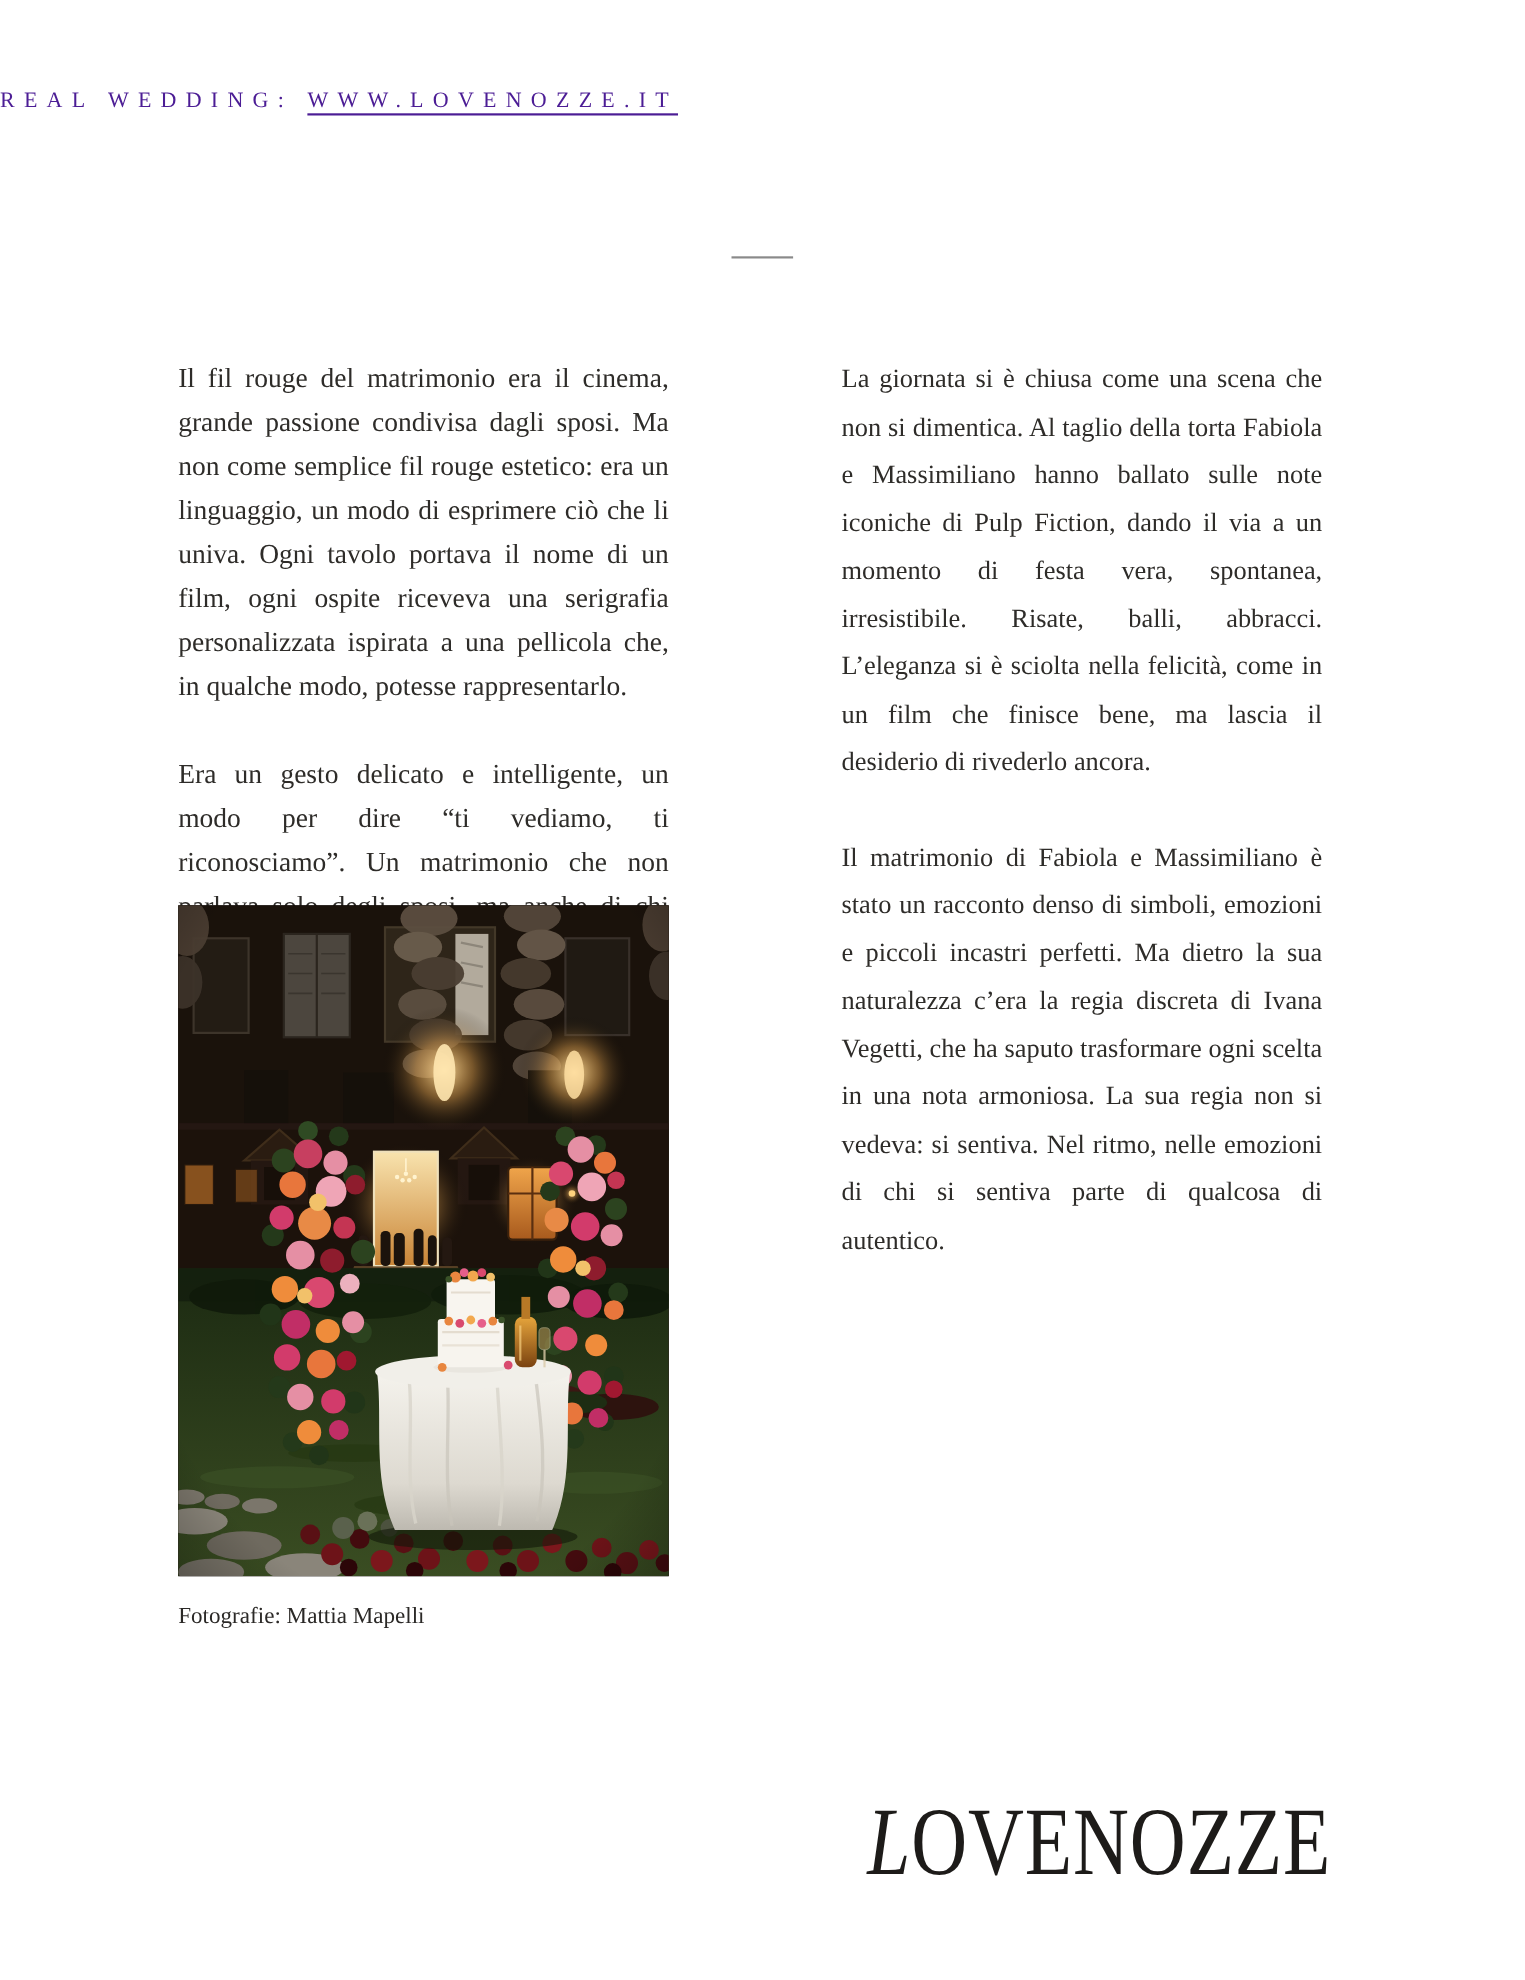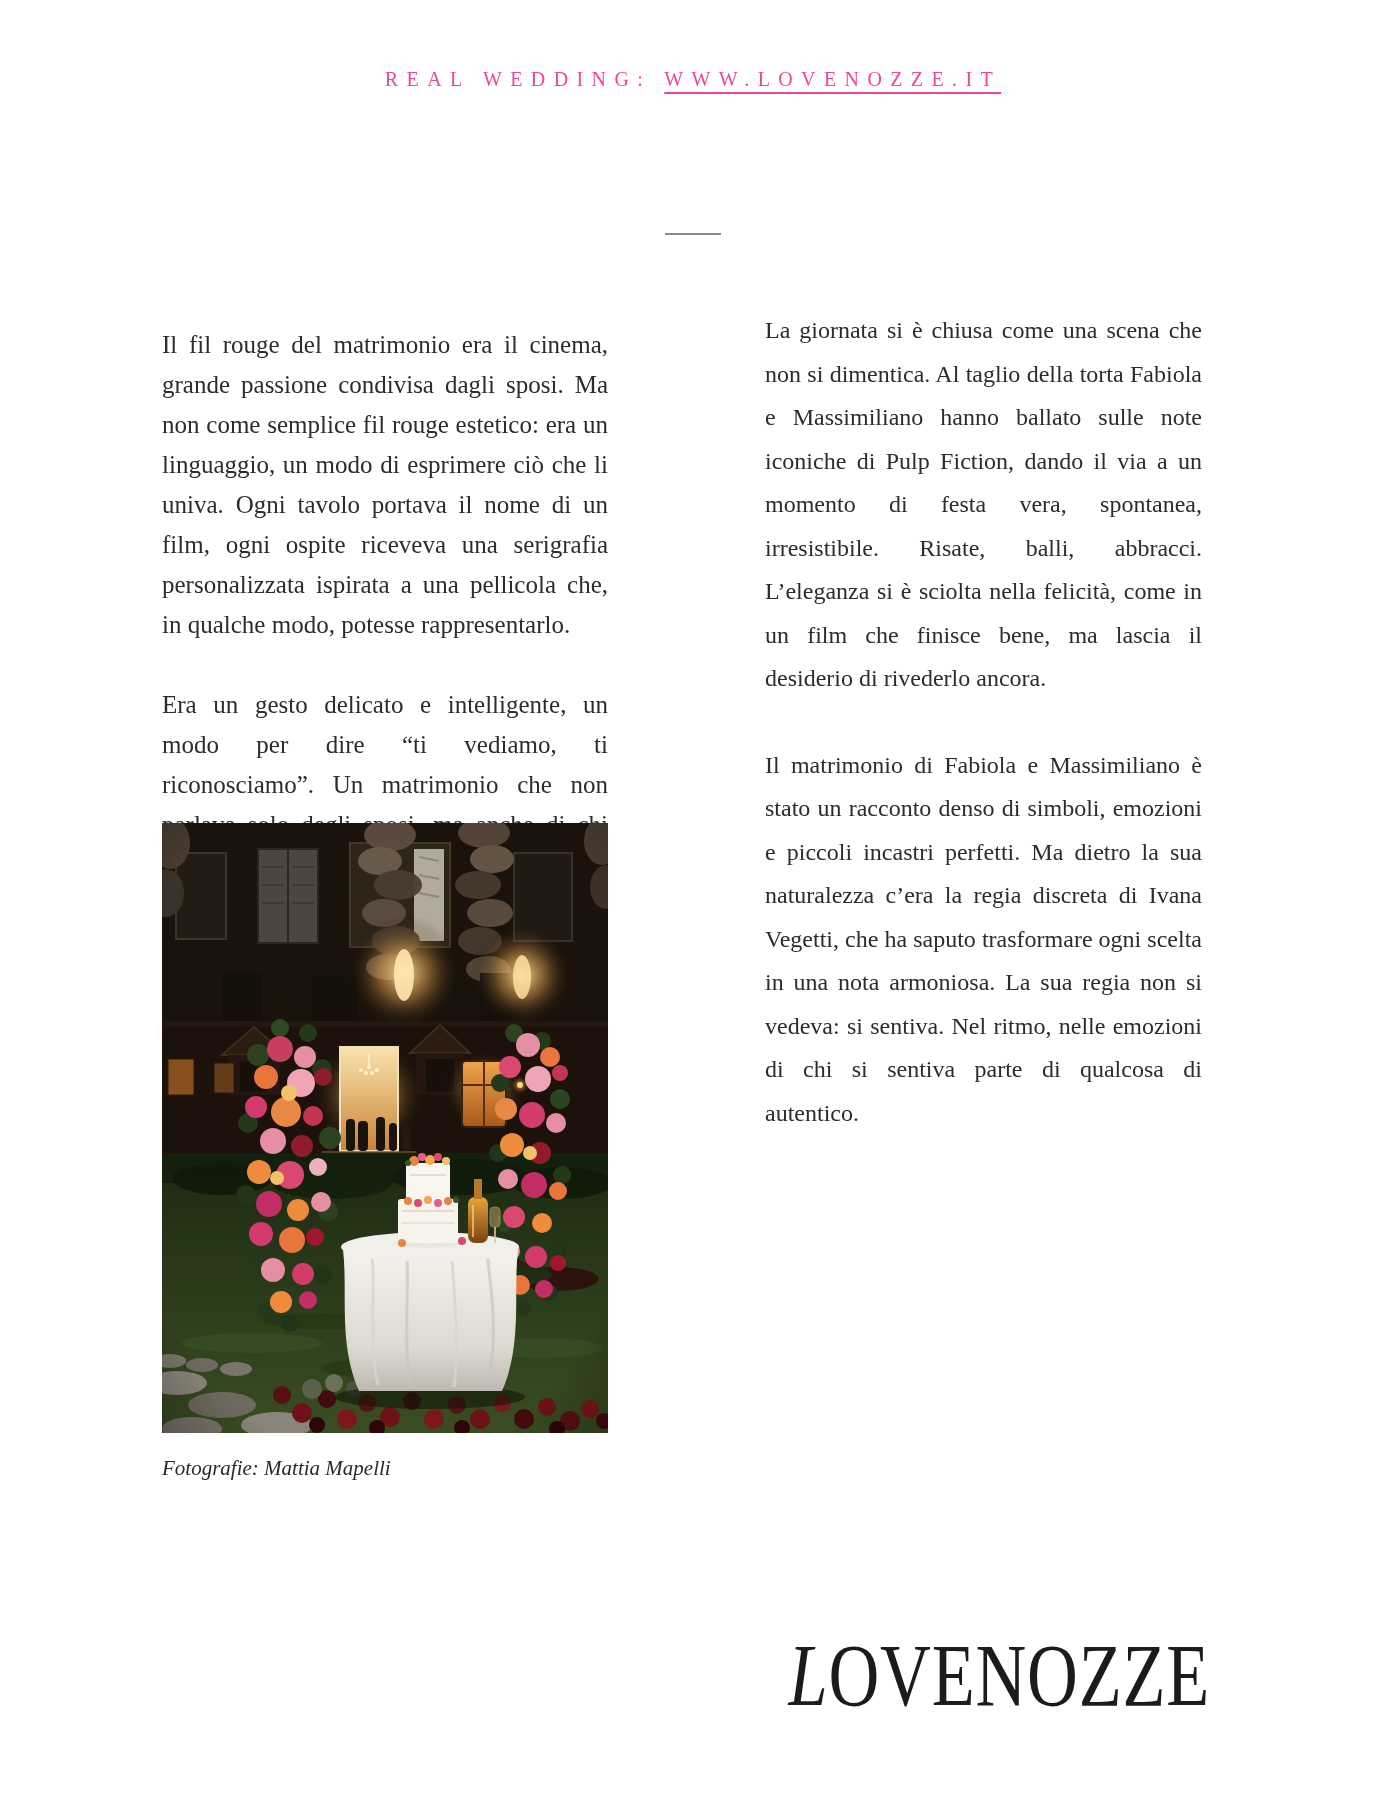--- a/index.html
+++ b/index.html
@@ -4,47 +4,47 @@
 <style>
   * { margin:0; padding:0; box-sizing:border-box; }
   html,body { background:#ffffff; }
   .page {
     position:relative; width:1386px; height:1800px;
     background:#ffffff; overflow:hidden;
     font-family:"Liberation Serif","DejaVu Serif",serif;
     color:#2e2c29;
   }
   .masthead {
-    position:absolute; top:68px; left:0; width:100%;
-    text-align:center; font-size:20px; letter-spacing:0.42em;
-    color:#ec4899; white-space:nowrap;
+    position:absolute; top:80px; left:0; width:100%;
+    text-align:left; font-size:20px; letter-spacing:0.42em;
+    color:#4c1d95; white-space:nowrap;
   }
   .masthead .site-link {
     text-decoration:underline;
     text-underline-offset:6px;
     text-decoration-thickness:2px;
   }
   .divider {
     position:absolute; left:665px; top:233px;
     width:56px; height:2px; background:#8a8a8a;
   }
   .col { position:absolute; text-align:justify; }
   .col p { text-align:justify; }
   .col-left { left:162px; top:305px; width:446px; font-size:25px; line-height:40px;margin-top:20px; }
   .col-left p { margin-bottom:40px; }
-  .col-right { left:765px; top:309px; width:437px; font-size:24px; line-height:43.5px; }
+  .col-right { left:765px; top:324px; width:437px; font-size:24px; line-height:43.5px; }
   .col-right p { margin-bottom:43px; }
   .photo {
     position:absolute; left:162px; top:823px; width:446px; height:610px;
     overflow:hidden; background:#120c08;
   }
   .photo svg { display:block; width:446px; height:610px; }
   .caption {
     position:absolute; left:162px; top:1456px; width:446px;
-    font-style:italic; font-size:21px; color:#2b2927;
+    font-size:21px; color:#2b2927;
   }
   .logo {
     position:absolute; top:1632px; right:176px;
     font-size:88px; line-height:1; color:#1d1b19;
     white-space:nowrap; letter-spacing:1px;
     transform:scaleX(0.8); transform-origin:100% 50%;
   }
   .logo .logo-first { font-style:italic; }
 </style>
 </head>

